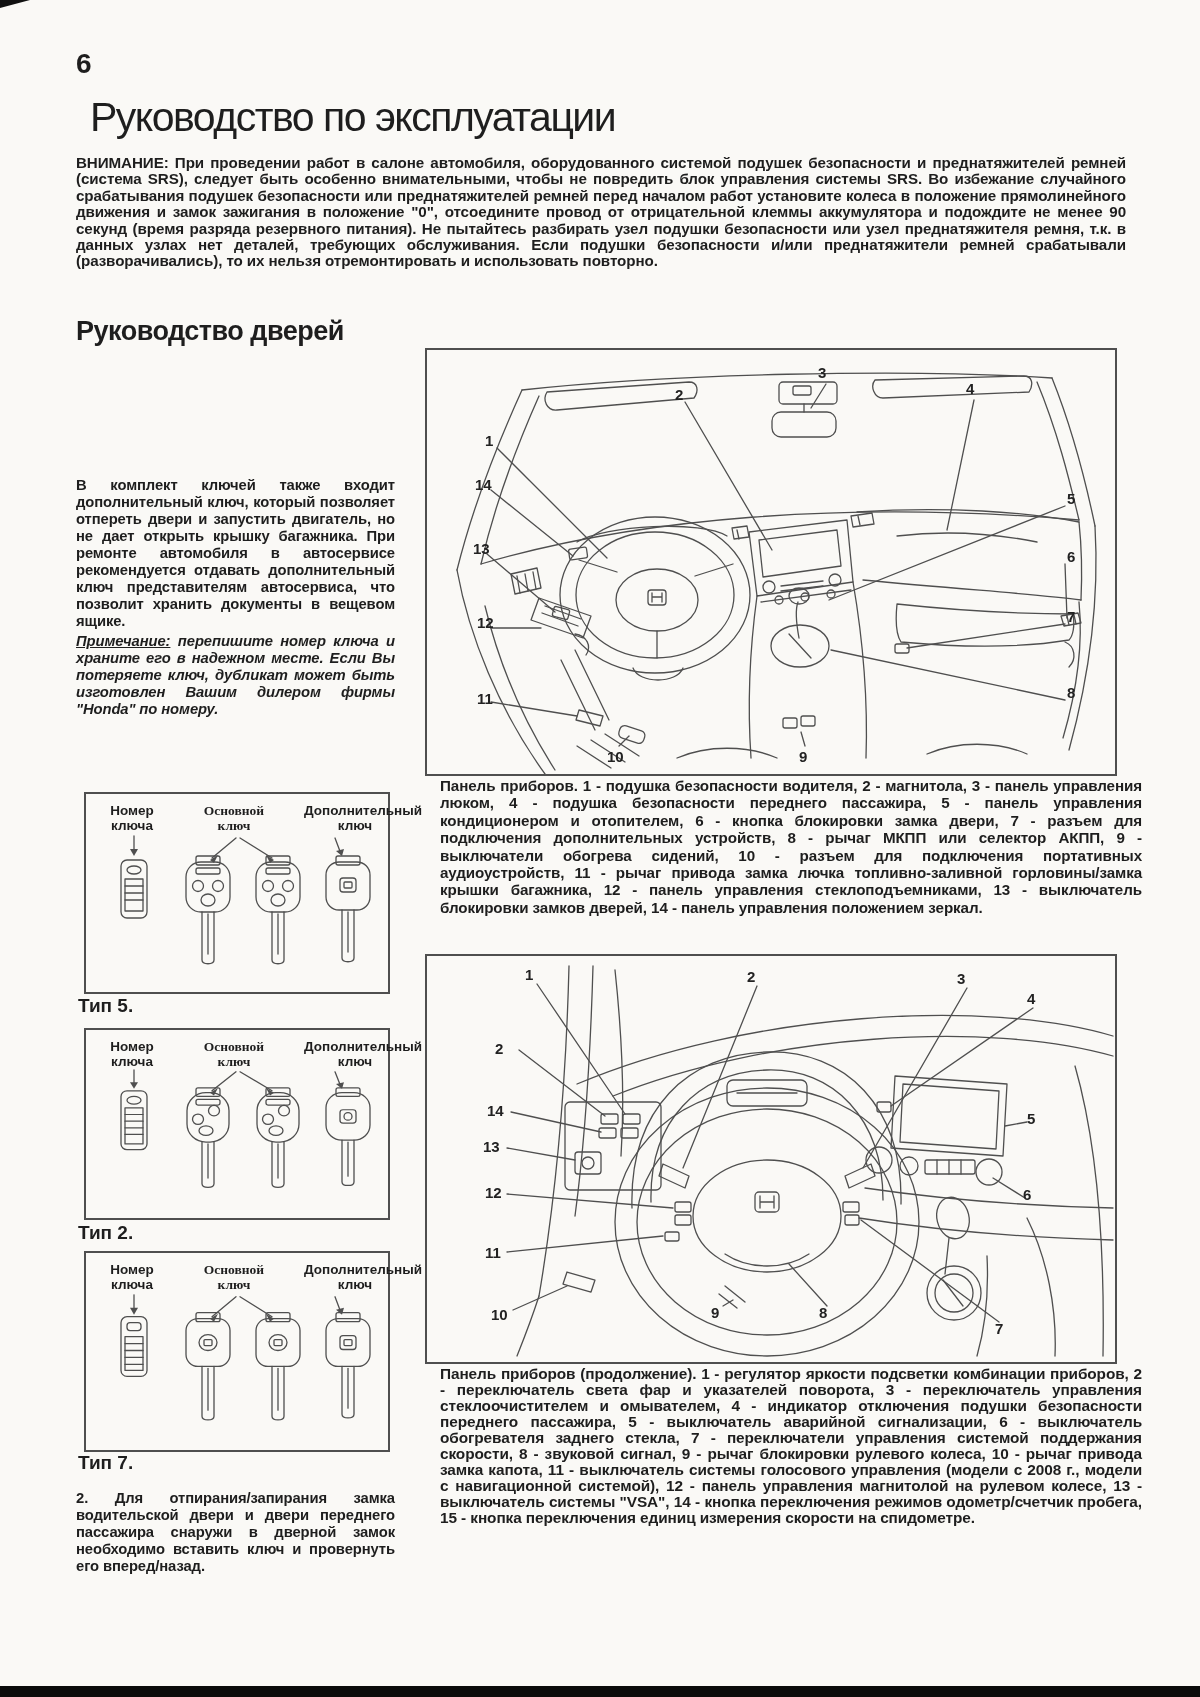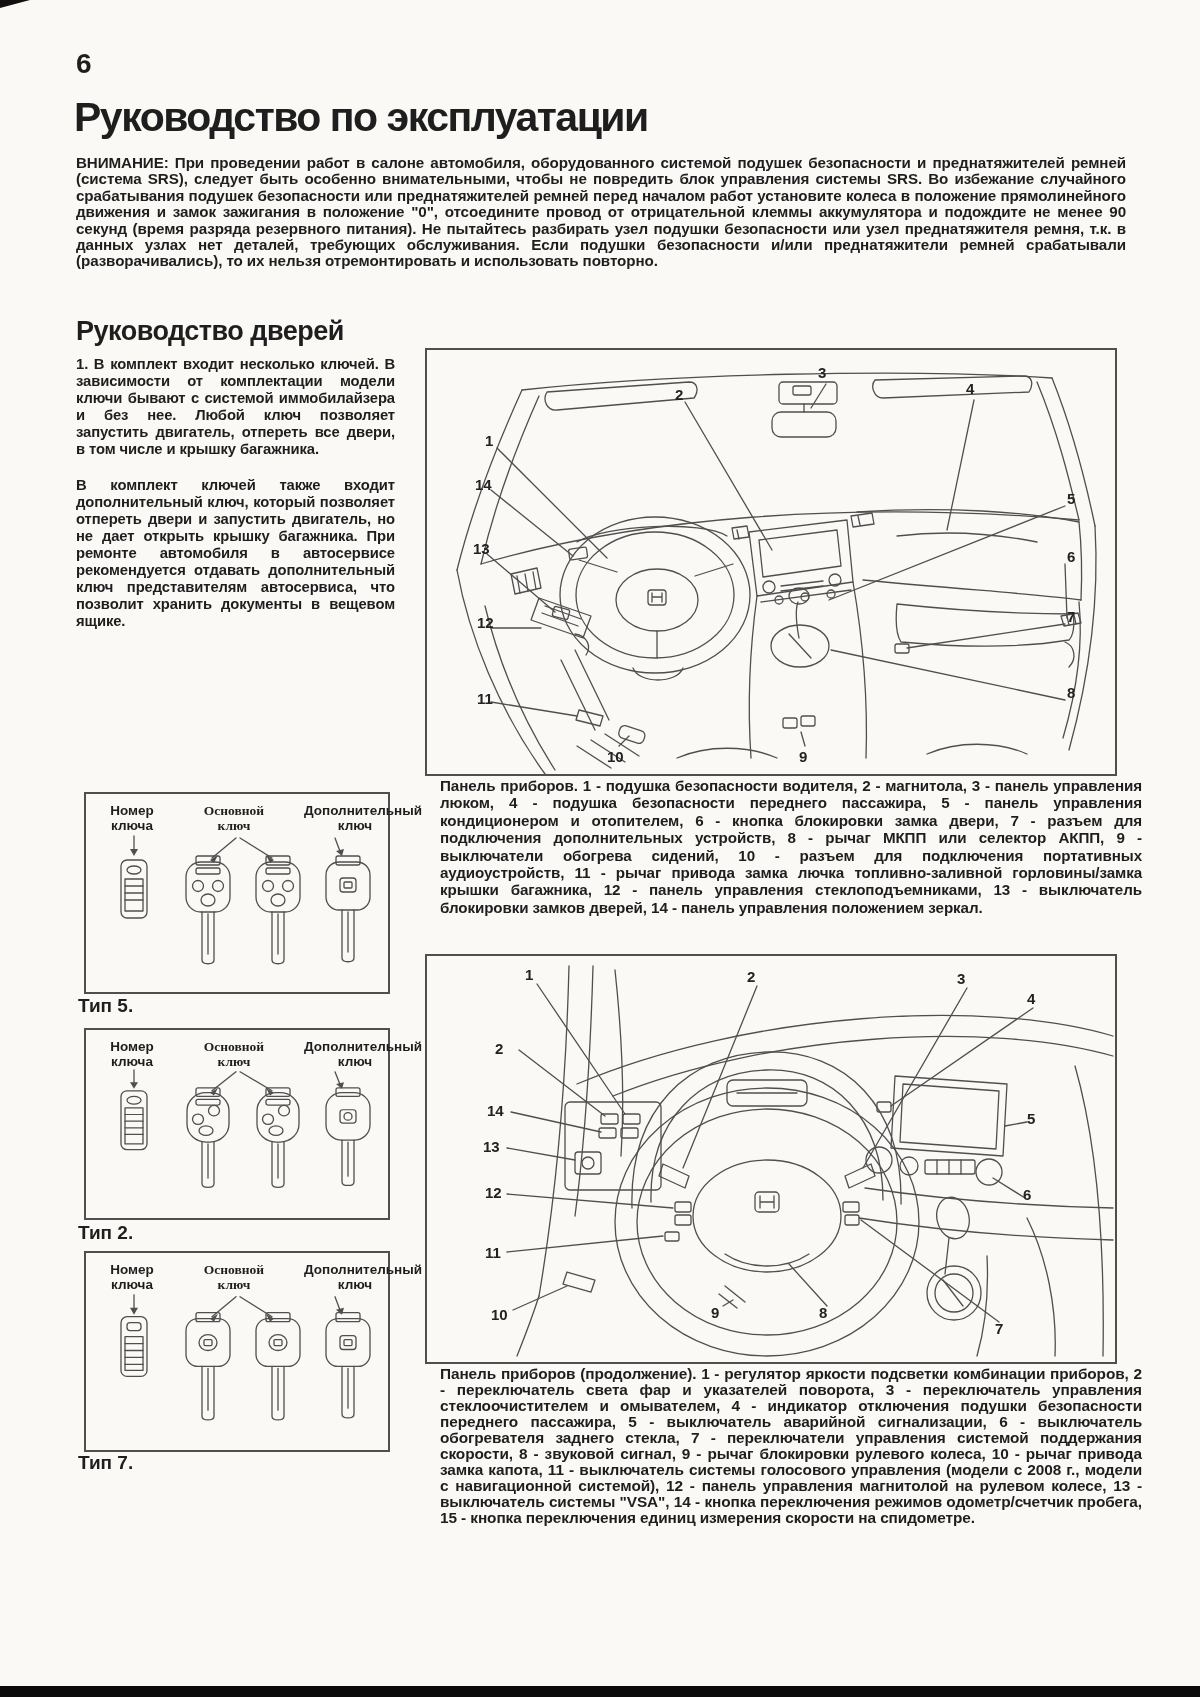--- a/index.html
+++ b/index.html
@@ -1,20 +1,20 @@
 <!DOCTYPE html>
 <html><head>
 <meta charset="utf-8">
 <style>
   html,body{margin:0;padding:0;background:#e8e6e2;}
   .page{position:relative;width:1200px;height:1697px;margin:0 auto;background:#faf9f6;
         font-family:"Liberation Sans",sans-serif;color:#1e1e1e;overflow:hidden;}
   .abs{position:absolute;}
   .pagenum{left:76px;top:48px;font-size:28px;font-weight:bold;}
-  .title{left:74px;top:94px;font-size:41px;font-weight:bold;letter-spacing:-1.5px;white-space:nowrap;}
+  .title{left:90px;top:94px;font-size:41px;font-weight:normal;letter-spacing:-1.5px;white-space:nowrap;}
   .warning{left:76px;top:155px;width:1050px;font-size:15.2px;line-height:16.4px;
            font-weight:bold;text-align:justify;letter-spacing:-0.1px;}
   .heading{left:76px;top:316px;font-size:27px;font-weight:bold;letter-spacing:-0.5px;}
   .lpar{left:76px;width:319px;font-size:14.8px;line-height:17px;font-weight:bold;text-align:justify;letter-spacing:-0.1px;}
   .note{font-style:italic;}
   .note .nlabel{text-decoration:underline;}
   .keybox{left:84px;width:302px;border:2px solid #4f4f4f;background:transparent;}
   .kb-label{position:absolute;font-size:13.5px;line-height:14.5px;font-weight:bold;text-align:center;}
   .kb-num{left:8px;top:10px;width:76px;}
   .kb-main{left:100px;top:10px;width:96px;font-family:Liberation Serif, serif;}
@@ -36,22 +36,24 @@
 <body>
 
 <div class="page">
 
   <div class="abs edge-corner"></div>
   <div class="abs pagenum">6</div>
   <div class="abs title">Руководство по эксплуатации</div>
   <div class="abs warning">ВНИМАНИЕ: При проведении работ в салоне автомобиля, оборудованного системой подушек безопасности и преднатяжителей ремней (система SRS), следует быть особенно внимательными, чтобы не повредить блок управления системы SRS. Во избежание случайного срабатывания подушек безопасности или преднатяжителей ремней перед началом работ установите колеса в положение прямолинейного движения и замок зажигания в положение "0", отсоедините провод от отрицательной клеммы аккумулятора и подождите не менее 90 секунд (время разряда резервного питания). Не пытайтесь разбирать узел подушки безопасности или узел преднатяжителя ремня, т.к. в данных узлах нет деталей, требующих обслуживания. Если подушки безопасности и/или преднатяжители ремней срабатывали (разворачивались), то их нельзя отремонтировать и использовать повторно.</div>
 
   <div class="abs heading">Руководство дверей</div>
-  <div class="abs lpar" style="top:356px">1. В комплект входит несколько ключей. В зависимости от комплектации модели ключи бывают с системой иммобилайзера и без нее. Любой ключ позволяет запустить двигатель, отпереть все двери, в том числе и крышку багажника.</div>
   <div class="abs lpar" style="top:477px">В комплект ключей также входит дополнительный ключ, который позволяет отпереть двери и запустить двигатель, но не дает открыть крышку багажника. При ремонте автомобиля в автосервисе рекомендуется отдавать дополнительный ключ представителям автосервиса, что позволит хранить документы в вещевом ящике.</div>
+  <div class="abs lpar note" style="top:633px">
+    <span class="nlabel">Примечание:</span><span> перепишите номер ключа и храните его в надежном месте. Если Вы потеряете ключ, дубликат может быть изготовлен Вашим дилером фирмы "Honda" по номеру.</span>
+  </div>
 
   <div class="abs keybox" style="top:792px;height:198px">
     <svg viewBox="0 0 302 198" preserveAspectRatio="none">
       <g class="lineart">
         <path d="M48,42 V58"></path>
           <path d="M150,44 L126,64"></path>
           <path d="M154,44 L186,64"></path>
           <path d="M249,44 L255,60"></path>
         <rect x="35" y="66" width="26" height="58" rx="6"></rect>
           <ellipse cx="48" cy="76" rx="7" ry="4"></ellipse>
@@ -176,20 +178,21 @@
           <path d="M188,66 l-8,-5 4,8 Z"></path>
           <path d="M256,62 l-6,-5 8,-2 Z"></path>
       </g>
     </svg>
     <div class="kb-label kb-num">Номер ключа</div>
     <div class="kb-label kb-main">Основной ключ</div>
     <div class="kb-label kb-extra">Дополнительный ключ</div>
   </div>
   <div class="abs type-label" style="top:1452px">Тип 7.</div>
 
+  <div class="abs lpar" style="top:1490px">2. Для отпирания/запирания замка водительской двери и двери переднего пассажира снаружи в дверной замок необходимо вставить ключ и провернуть его вперед/назад.</div>
 
   <div class="abs diagbox" style="top:348px;height:424px">
     <svg viewBox="0 0 688 424">
       <g class="lineart">
         <path d="M95,40 C240,24 480,18 625,28"></path>
         <path d="M95,40 C70,95 45,160 30,220"></path>
           <path d="M112,46 C88,100 66,162 54,214"></path>
         <path d="M625,28 C645,78 658,128 668,176"></path>
           <path d="M610,32 C630,80 642,128 652,170"></path>
         <path d="M120,42 L262,32 C271,32 272,41 267,48 L130,60 C120,61 115,50 120,42 Z"></path>

